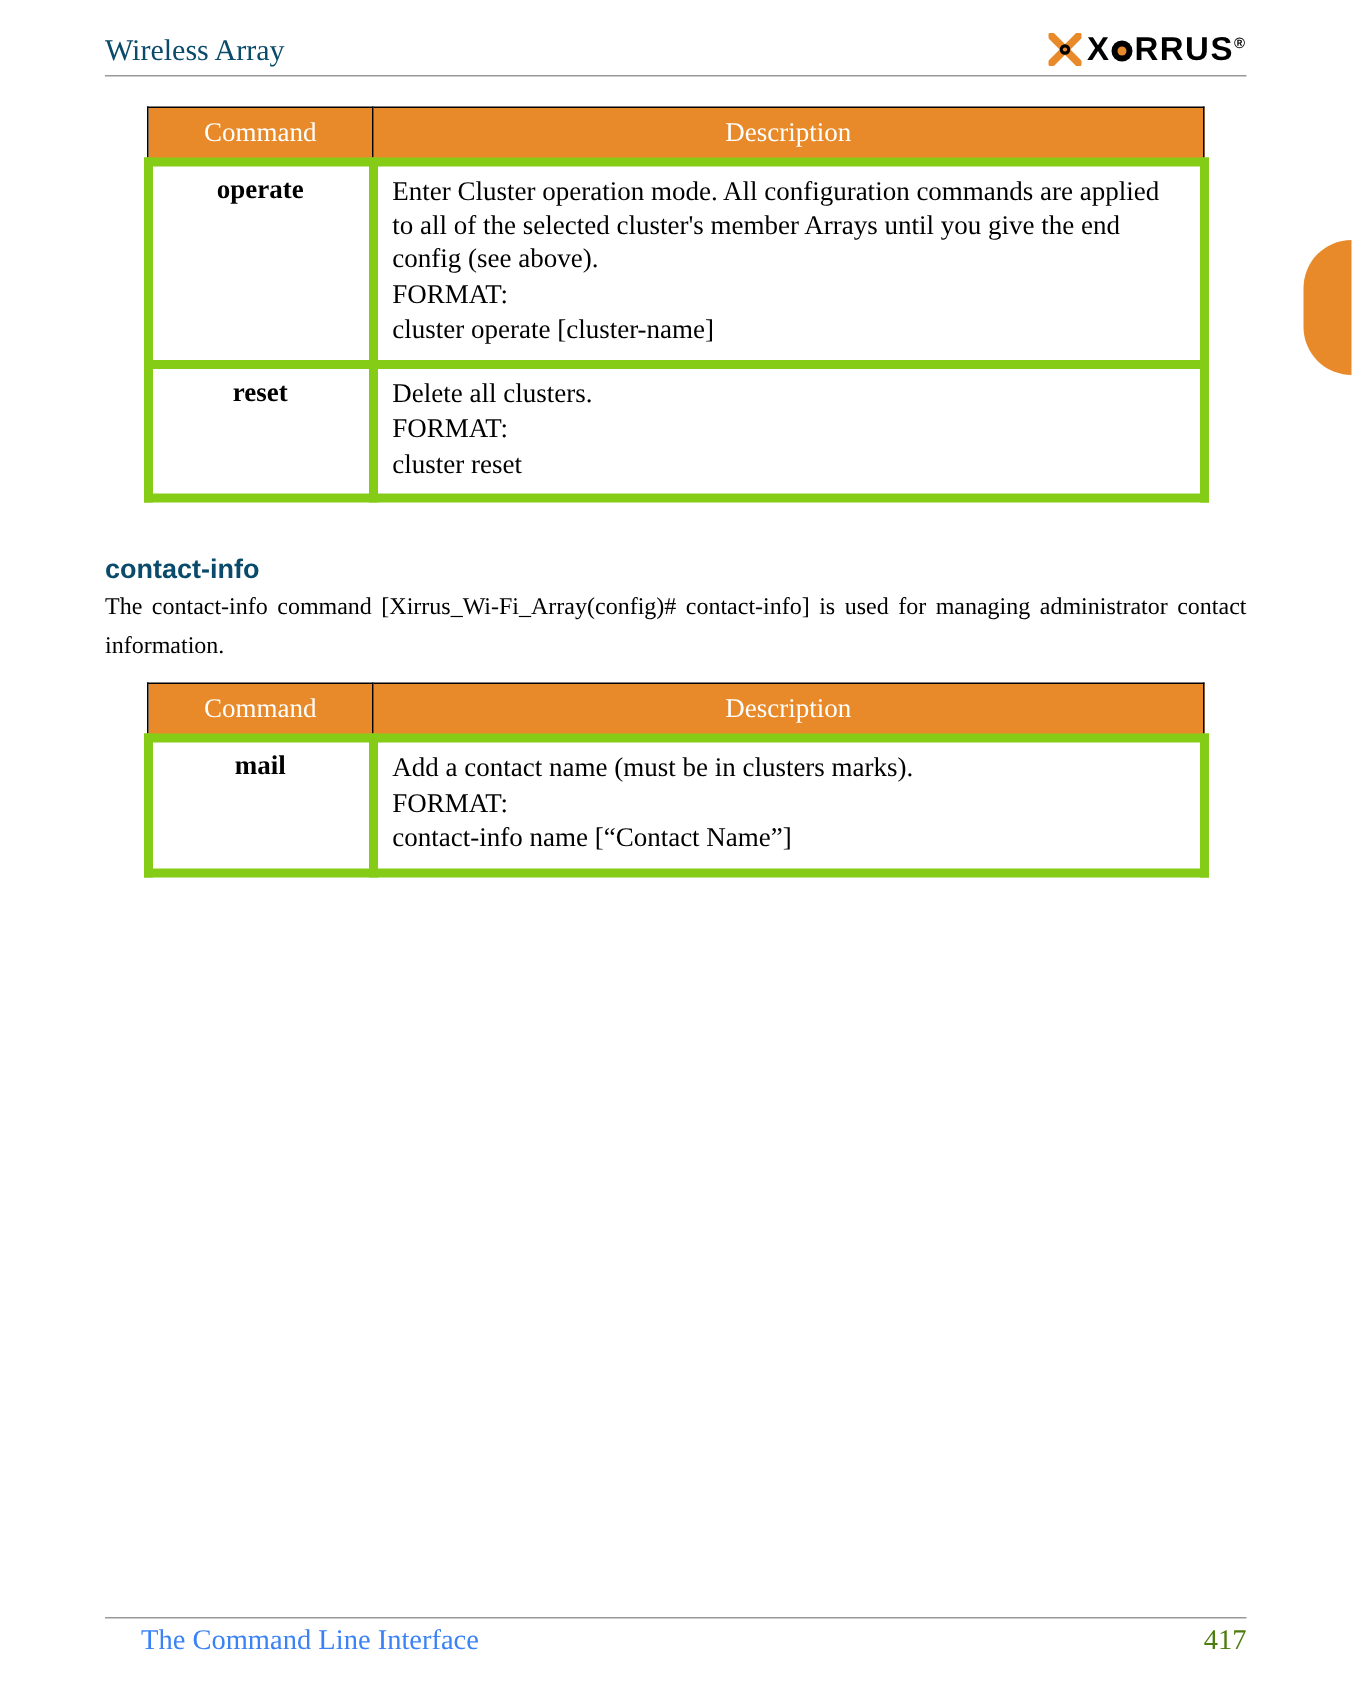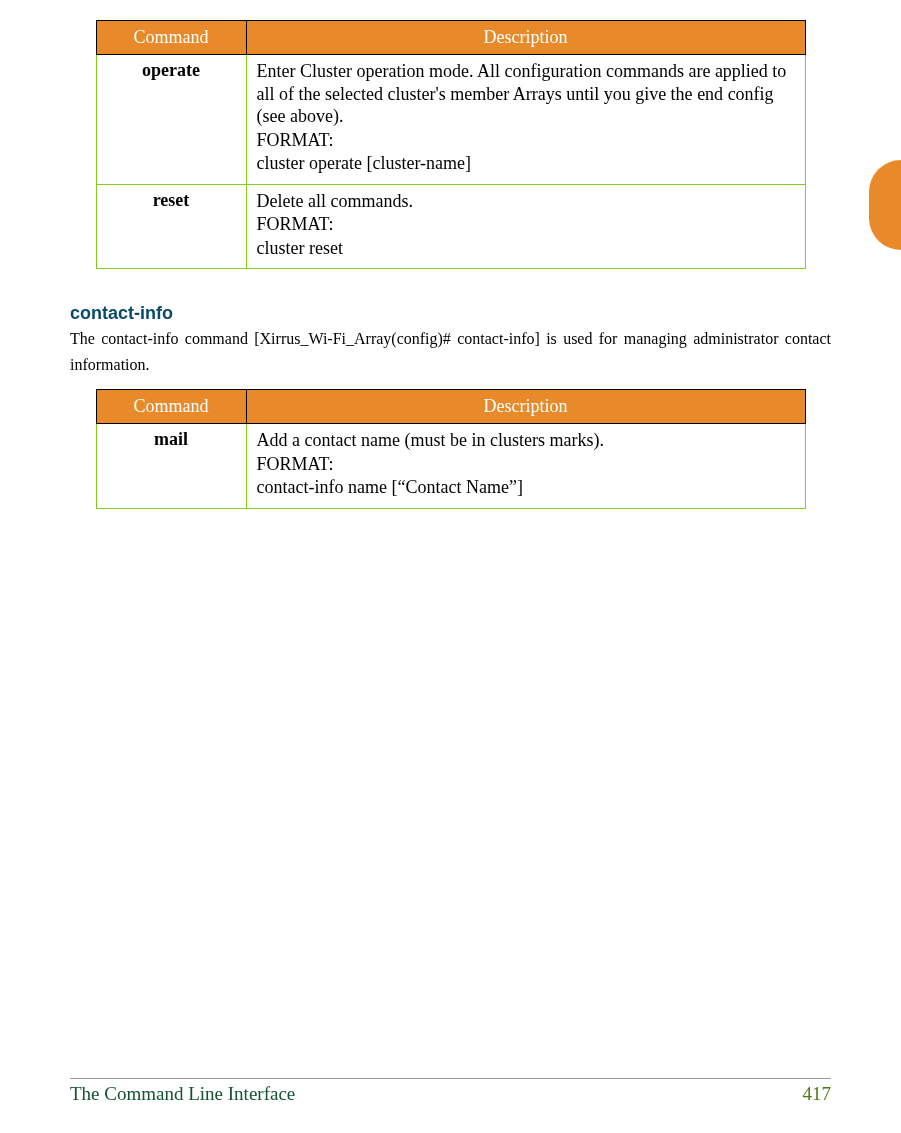--- a/index.html
+++ b/index.html
@@ -69,21 +69,21 @@
     color: #fff;
     font-family: Georgia, serif;
     font-weight: normal;
     font-size: 18px;
     padding: 6px 10px;
     border: 1px solid #000;
     text-align: center;
   }
   table.cmd-table th.col-cmd { width: 150px; }
   table.cmd-table td {
-    border: 1px solid #84cc16;
+    border: 6px solid #84cc16;
     padding: 4px 10px 8px 10px;
     vertical-align: top;
     font-size: 18px;
     line-height: 1.25;
   }
   table.cmd-table td.cmd {
     text-align: center;
     font-weight: bold;
     font-family: Georgia, serif;
   }
@@ -107,27 +107,43 @@
     bottom: 28px;
     left: 70px;
     right: 70px;
     border-top: 1px solid #999;
     padding-top: 4px;
     display: flex;
     justify-content: space-between;
     font-family: Georgia, serif;
     font-size: 19px;
   }
-  .footer-title { color: #14532d; }
+  .footer-title { color: #3b82f6; margin-left: 24px; }
   .footer-page { color: #4d7c0f; }
 </style>
 </head>
 <body>
 
 <div class="page">
+  <div class="header">
+    <div class="header-title">Wireless Array</div>
+    <div class="logo">
+      <span class="logo-x">
+        <svg width="22" height="22" viewBox="0 0 22 22">
+          <path d="M2 2 L20 20 M20 2 L2 20" stroke="#e88a2a" stroke-width="5" stroke-linecap="round"></path>
+          <circle cx="11" cy="11" r="3.5" fill="#000"></circle>
+          <circle cx="11" cy="11" r="1.4" fill="#e88a2a"></circle>
+        </svg>
+      </span>
+      <span class="logo-text">
+        
+        <span>X</span><span style="display:inline-block;width:14px;height:14px;background:#000;border-radius:50%;vertical-align:middle;margin:0 1px;position:relative;"><span style="position:absolute;top:4px;left:4px;width:6px;height:6px;background:#e88a2a;border-radius:50%;"></span></span><span>RRUS</span><span style="font-size:10px;vertical-align:super;">®</span>
+      </span>
+    </div>
+  </div>
 
   <div class="side-tab"></div>
 
   <table class="cmd-table">
     <tbody>
         <tr>
       <th class="col-cmd">Command</th>
       <th>Description</th>
     </tr>
     <tr>
@@ -137,21 +153,21 @@
           <p><span>Enter Cluster operation mode. All configuration commands are applied to all of the selected cluster's member Arrays until you give the </span><span class="b">end</span><span> config (see above).</span></p>
           <p>FORMAT:</p>
           <p class="b">cluster operate [cluster-name]</p>
         </div>
       </td>
     </tr>
     <tr>
       <td class="cmd">reset</td>
       <td>
         <div class="desc-body">
-          <p><span>Delete all commands.</span></p>
+          <p><span>Delete all clusters.</span></p>
           <p>FORMAT:</p>
           <p class="b">cluster reset</p>
         </div>
       </td>
     </tr>
   </tbody>
     </table>
 
   <div class="section-heading">contact-info</div>
   <p class="section-intro">

